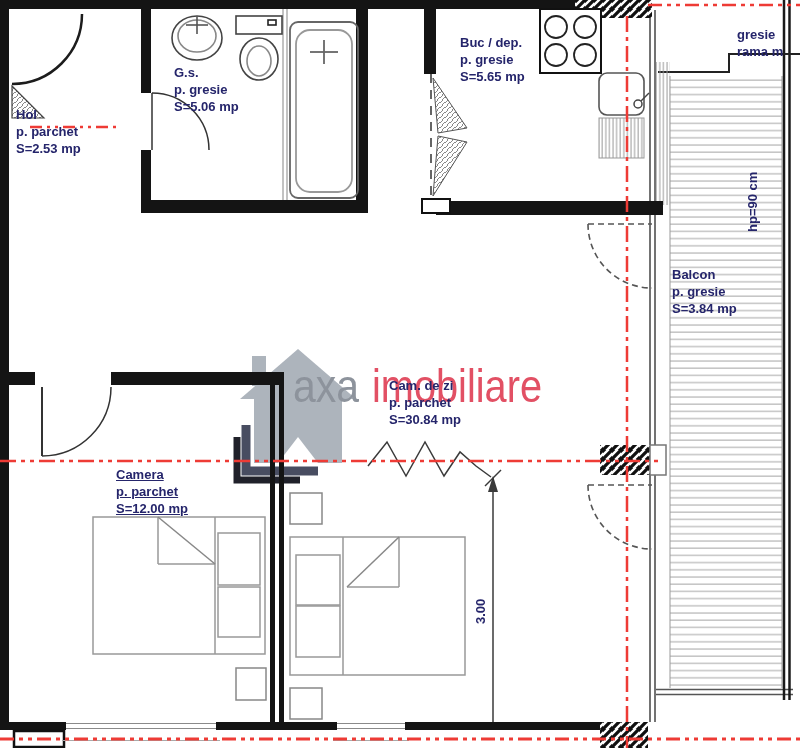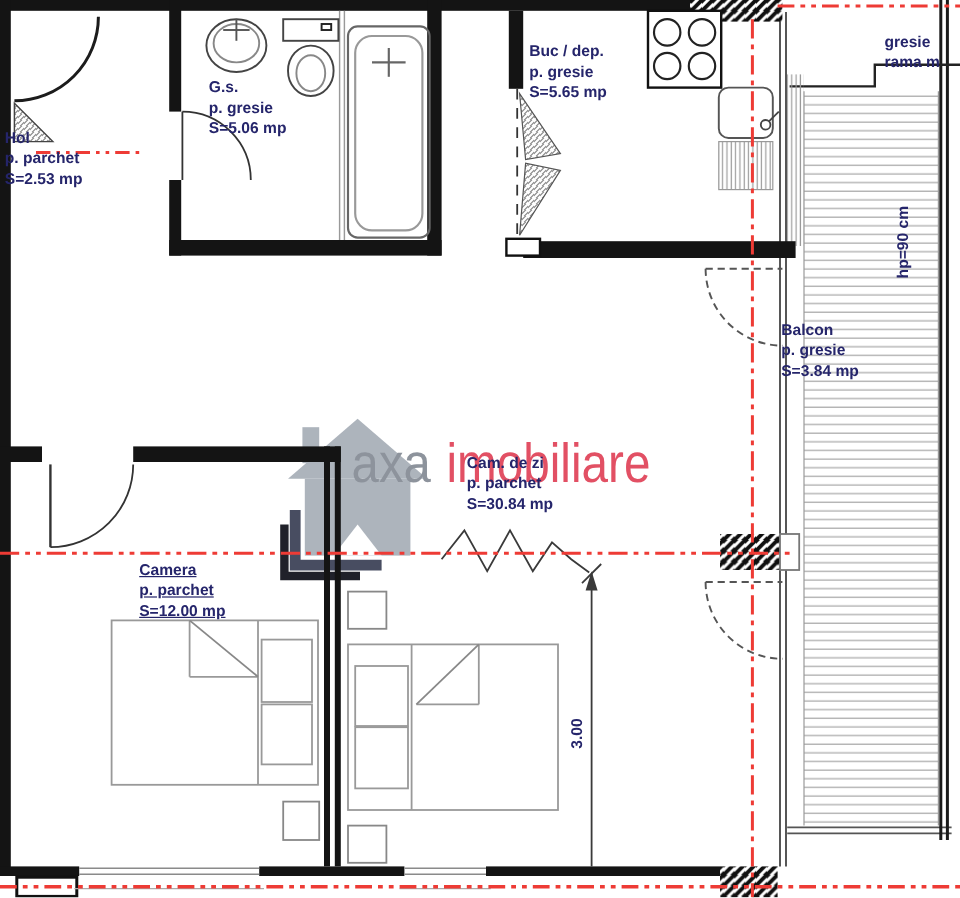--- a/index.html
+++ b/index.html
@@ -191,36 +191,36 @@
 
     <g stroke="#ee3b35" fill="none">
       <line x1="30" y1="127" x2="118" y2="127" stroke-width="2.5" stroke-dasharray="12 5 3 5 3 5"></line>
       <line x1="648" y1="5" x2="800" y2="5" stroke-width="2.5" stroke-dasharray="14 5 4 5 4 5"></line>
       <line x1="627" y1="16" x2="627" y2="748" stroke-width="2.5" stroke-dasharray="16 5 4 5"></line>
       <line x1="0" y1="461" x2="663" y2="461" stroke-width="2.5" stroke-dasharray="16 5 4 5 4 5"></line>
       <line x1="0" y1="739" x2="800" y2="739" stroke-width="3" stroke-dasharray="14 5 4 5 4 5"></line>
     </g>
   </svg>
 
-  <div class="lbl" style="left:4px;top:106px;">
+  <div class="lbl" style="left:16px;top:106px;">
     <span>Hol</span>
     <span>p. parchet</span>
     <span>S=2.53 mp</span>
   </div>
   <div class="lbl" style="left:174px;top:64px;">
     <span>G.s.</span>
     <span>p. gresie</span>
     <span>S=5.06 mp</span>
   </div>
-  <div class="lbl" style="left:441px;top:34px;">
+  <div class="lbl" style="left:460px;top:34px;">
     <span>Buc / dep.</span>
     <span>p. gresie</span>
     <span>S=5.65 mp</span>
   </div>
-  <div class="lbl" style="left:651px;top:266px;">
+  <div class="lbl" style="left:672px;top:266px;">
     <span>Balcon</span>
     <span>p. gresie</span>
     <span>S=3.84 mp</span>
   </div>
   <div class="lbl" style="left:389px;top:377px;">
     <span>Cam. de zi</span>
     <span>p. parchet</span>
     <span>S=30.84 mp</span>
   </div>
   <div class="lbl" style="left:116px;top:466px;text-decoration:underline;">

